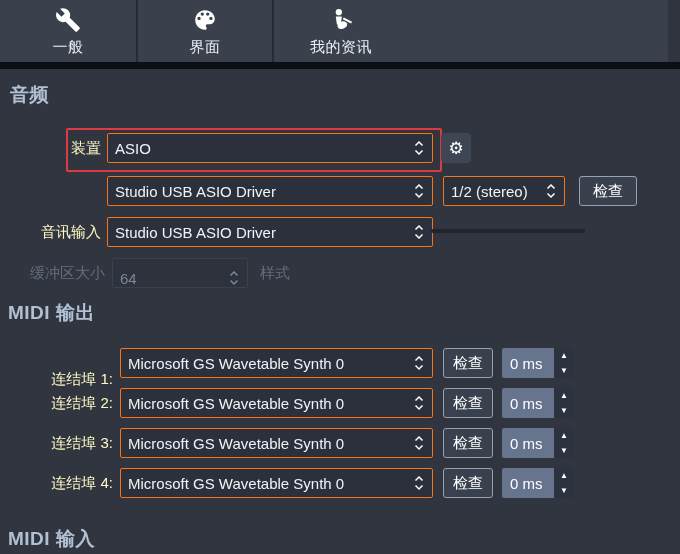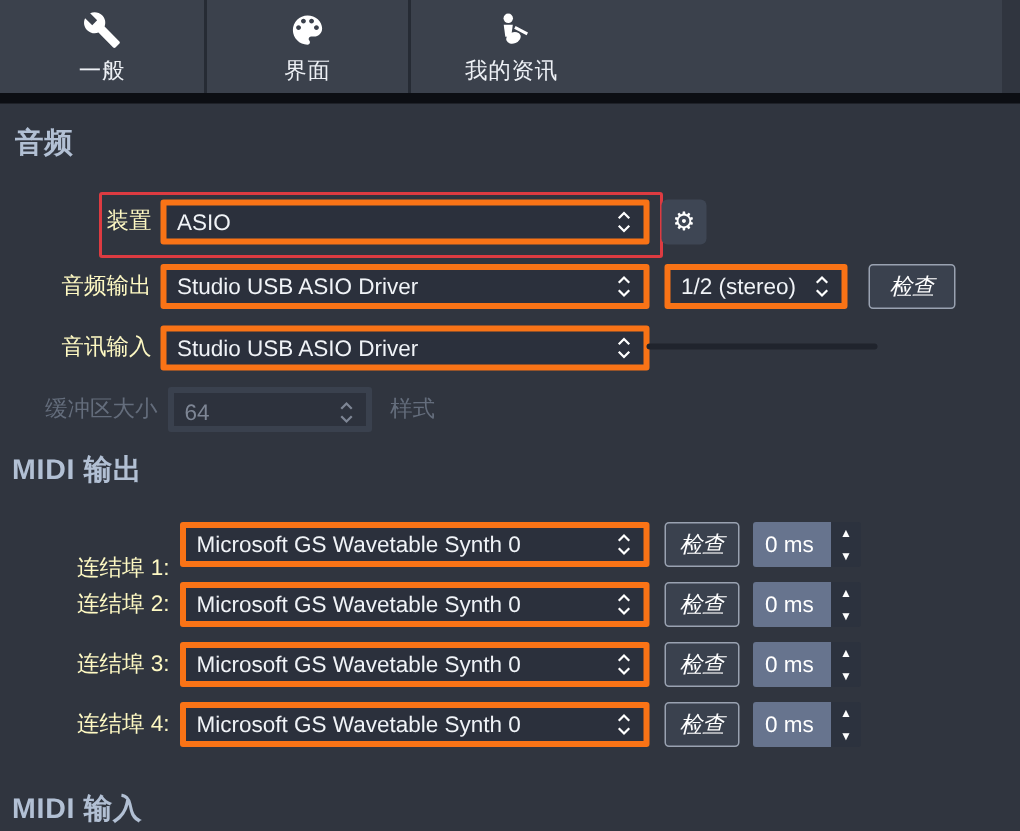--- a/index.html
+++ b/index.html
@@ -16,26 +16,26 @@
   .tab:first-child{border-left:none;}
   .tab.selected{background:#4a7ac3;border-left-color:#4a7ac3;}
   .tab-icon{height:28px;display:flex;align-items:center;justify-content:center;}
   .tab-icon svg{height:26px;width:30px;}
   .tab-label{font-size:15px;color:#edf0f5;letter-spacing:.5px;white-space:nowrap;}
   .tabsep-bottom{position:absolute;left:0;top:62px;width:680px;height:7px;background:#0c0e13;}
   
   .sec{position:absolute;font-size:19px;font-weight:bold;color:#b2c0d4;letter-spacing:.5px;}
   .lbl{position:absolute;height:30px;line-height:30px;font-size:15px;color:#fef9c3;text-align:right;white-space:nowrap;}
   .dd{position:absolute;height:30px;box-sizing:border-box;display:flex;align-items:center;
-      background:#2b303c;border:4px solid #f97316;border-radius:2px;padding:0 7px;
+      background:#2b303c;border:1px solid #f97316;border-radius:2px;padding:0 7px;
       color:#f0f3f7;font-size:15px;cursor:pointer;}
   .dd .chev{margin-left:auto;display:flex;}
   .chev svg{width:12px;height:18px;}
   .btn{position:absolute;height:30px;box-sizing:border-box;display:flex;align-items:center;justify-content:center;
-       background:#3a414e;border:1px solid #99a2b1;border-radius:3px;color:#fff;font-size:15px;cursor:pointer;font-style:italic;}
+       background:#3a414e;border:1px solid #99a2b1;border-radius:3px;color:#fff;font-size:15px;cursor:pointer;}
   .gearbtn{position:absolute;width:30px;height:30px;background:#3e4654;border-radius:4px;
        display:flex;align-items:center;justify-content:center;color:#fff;font-size:17px;cursor:pointer;}
   .hl-red{position:absolute;border:2px solid #dd3b41;border-radius:2px;pointer-events:none;}
   .slider-line{position:absolute;height:4px;background:#20242d;border-radius:2px;cursor:pointer;}
   
   .dis .lbl,.lbl.dis{color:#646d7c;}
   .dd.dis{background:#2d323d;border-color:#3a414e;color:#7e8695;cursor:default;align-items:flex-end;}
   .dd.dis .chev svg path{stroke:#7e8695;}
   .unit.dis{position:absolute;height:30px;line-height:30px;font-size:15px;color:#646d7c;}
   
@@ -96,21 +96,20 @@
     <span class="chev">
       <svg viewBox="0 0 12 18">
           <path d="M2.5 6.5l3.5-3.5 3.5 3.5M2.5 11.5l3.5 3.5 3.5-3.5" stroke="#fff" stroke-width="1.5" fill="none"></path>
         </svg>
     </span>
   </div>
   <div class="gearbtn" style="left:441px;top:133px;">
     <span>⚙</span>
   </div>
 
-  <div class="lbl" style="left:8px;top:176px;width:93px;">音频输出</div>
   <div class="dd" style="left:107px;top:176px;width:326px;">
     <span>Studio USB ASIO Driver</span>
     <span class="chev">
       <svg viewBox="0 0 12 18">
           <path d="M2.5 6.5l3.5-3.5 3.5 3.5M2.5 11.5l3.5 3.5 3.5-3.5" stroke="#fff" stroke-width="1.5" fill="none"></path>
         </svg>
     </span>
   </div>
   <div class="dd" style="left:443px;top:176px;width:122px;">
     <span>1/2 (stereo)</span>

